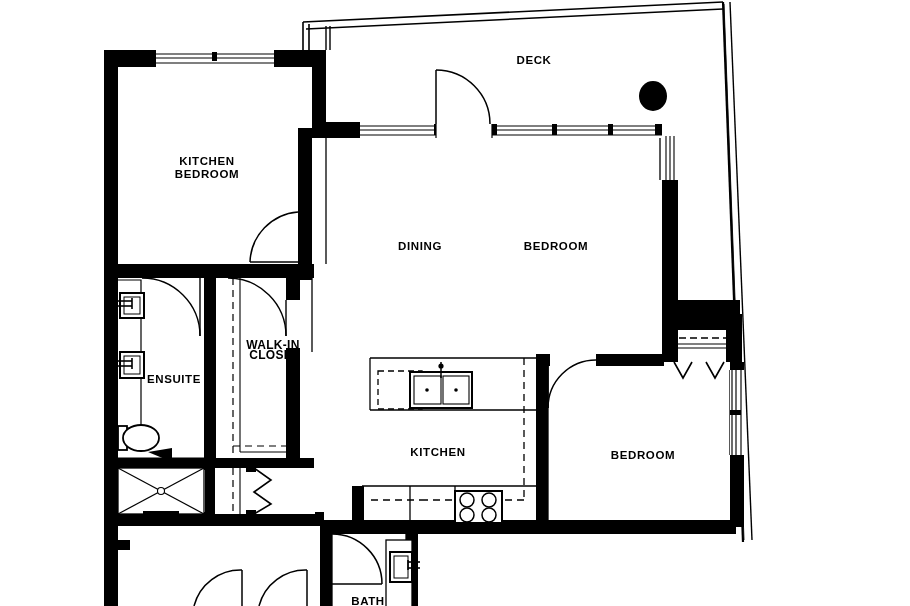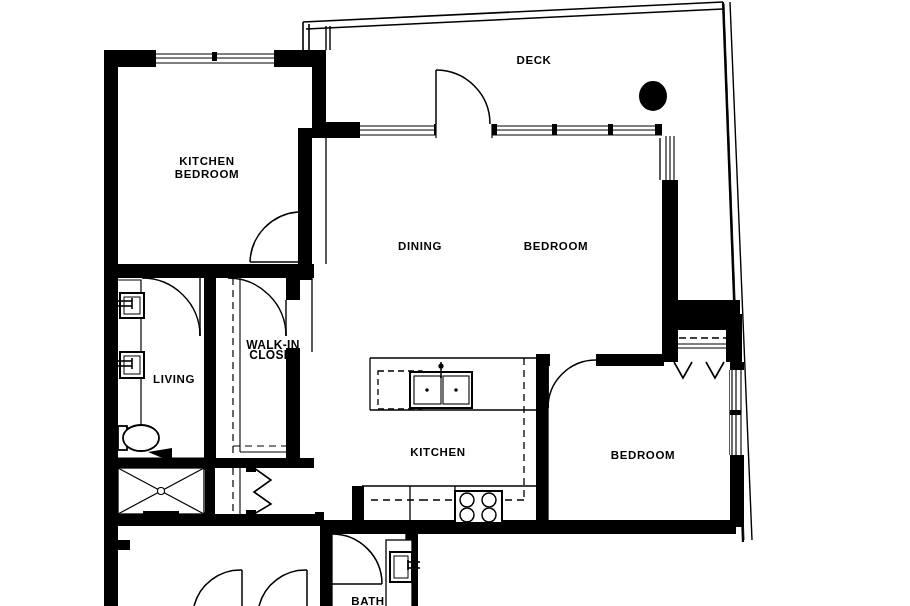--- a/index.html
+++ b/index.html
@@ -356,21 +356,21 @@
   <div class="room-label" style="left:207px; top:168px;">KITCHEN
 BEDROOM</div>
 
   <div class="room-label" style="left:420px; top:246px;text-align:right;">DINING</div>
 
   <div class="room-label" style="left:556px; top:246px;">BEDROOM</div>
 
   <div class="room-label small" style="left:273px; top:350px;">WALK-IN
 CLOSET</div>
 
-  <div class="room-label" style="left:174px; top:379px;">LIVING</div>
+  <div class="room-label" style="left:174px; top:379px;">ENSUITE</div>
 
   <div class="room-label" style="left:418px; top:452px;margin-left:20px;">KITCHEN</div>
 
   <div class="room-label" style="left:643px; top:455px;">BEDROOM</div>
 
   <div class="room-label" style="left:368px; top:601px;">BATH</div>
 
 </div>
 
 </body></html>

